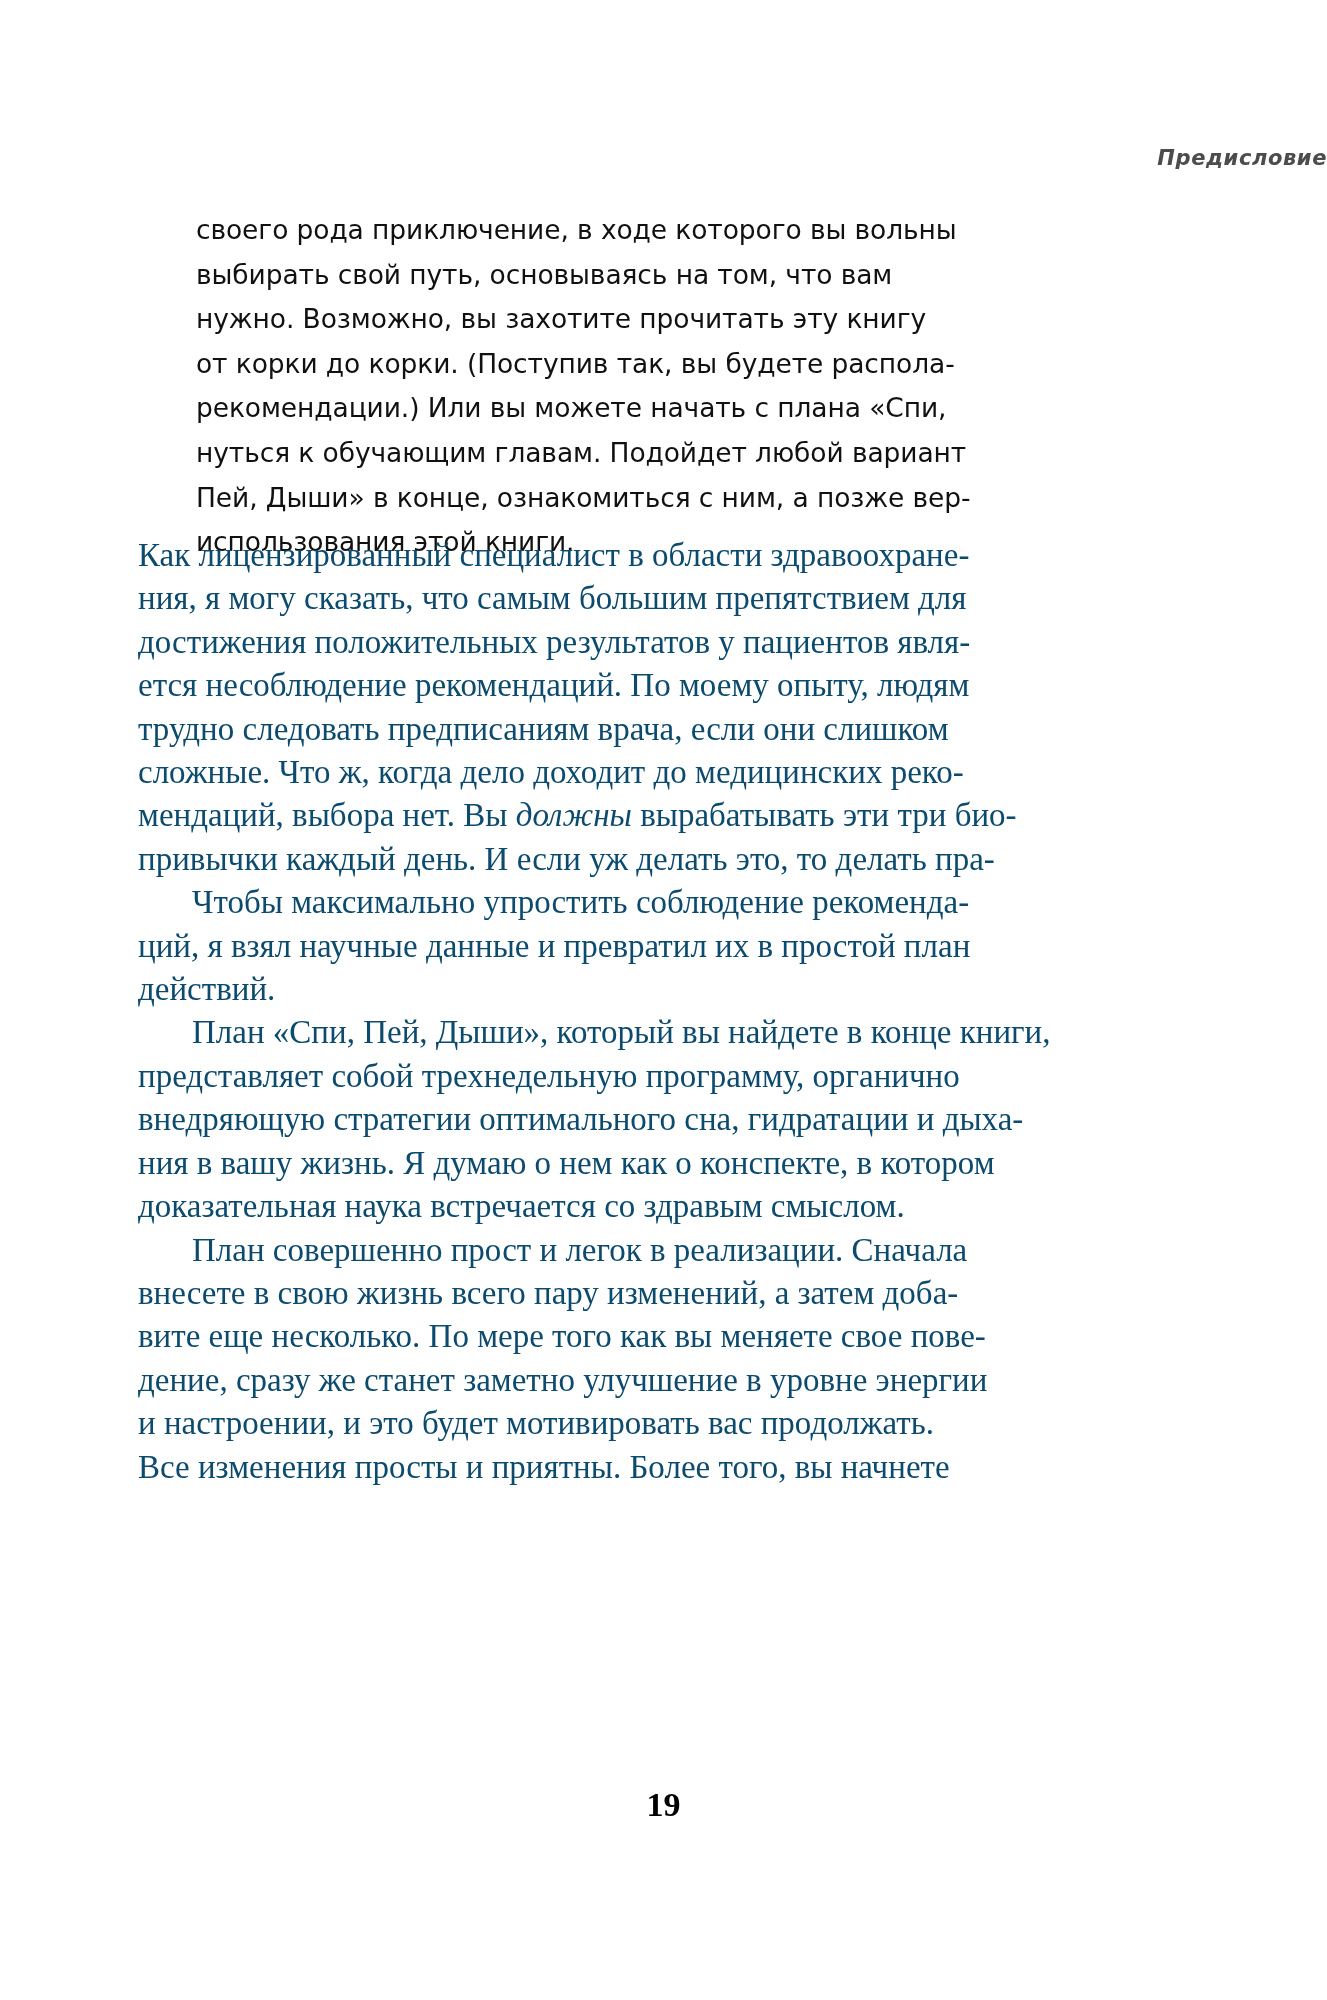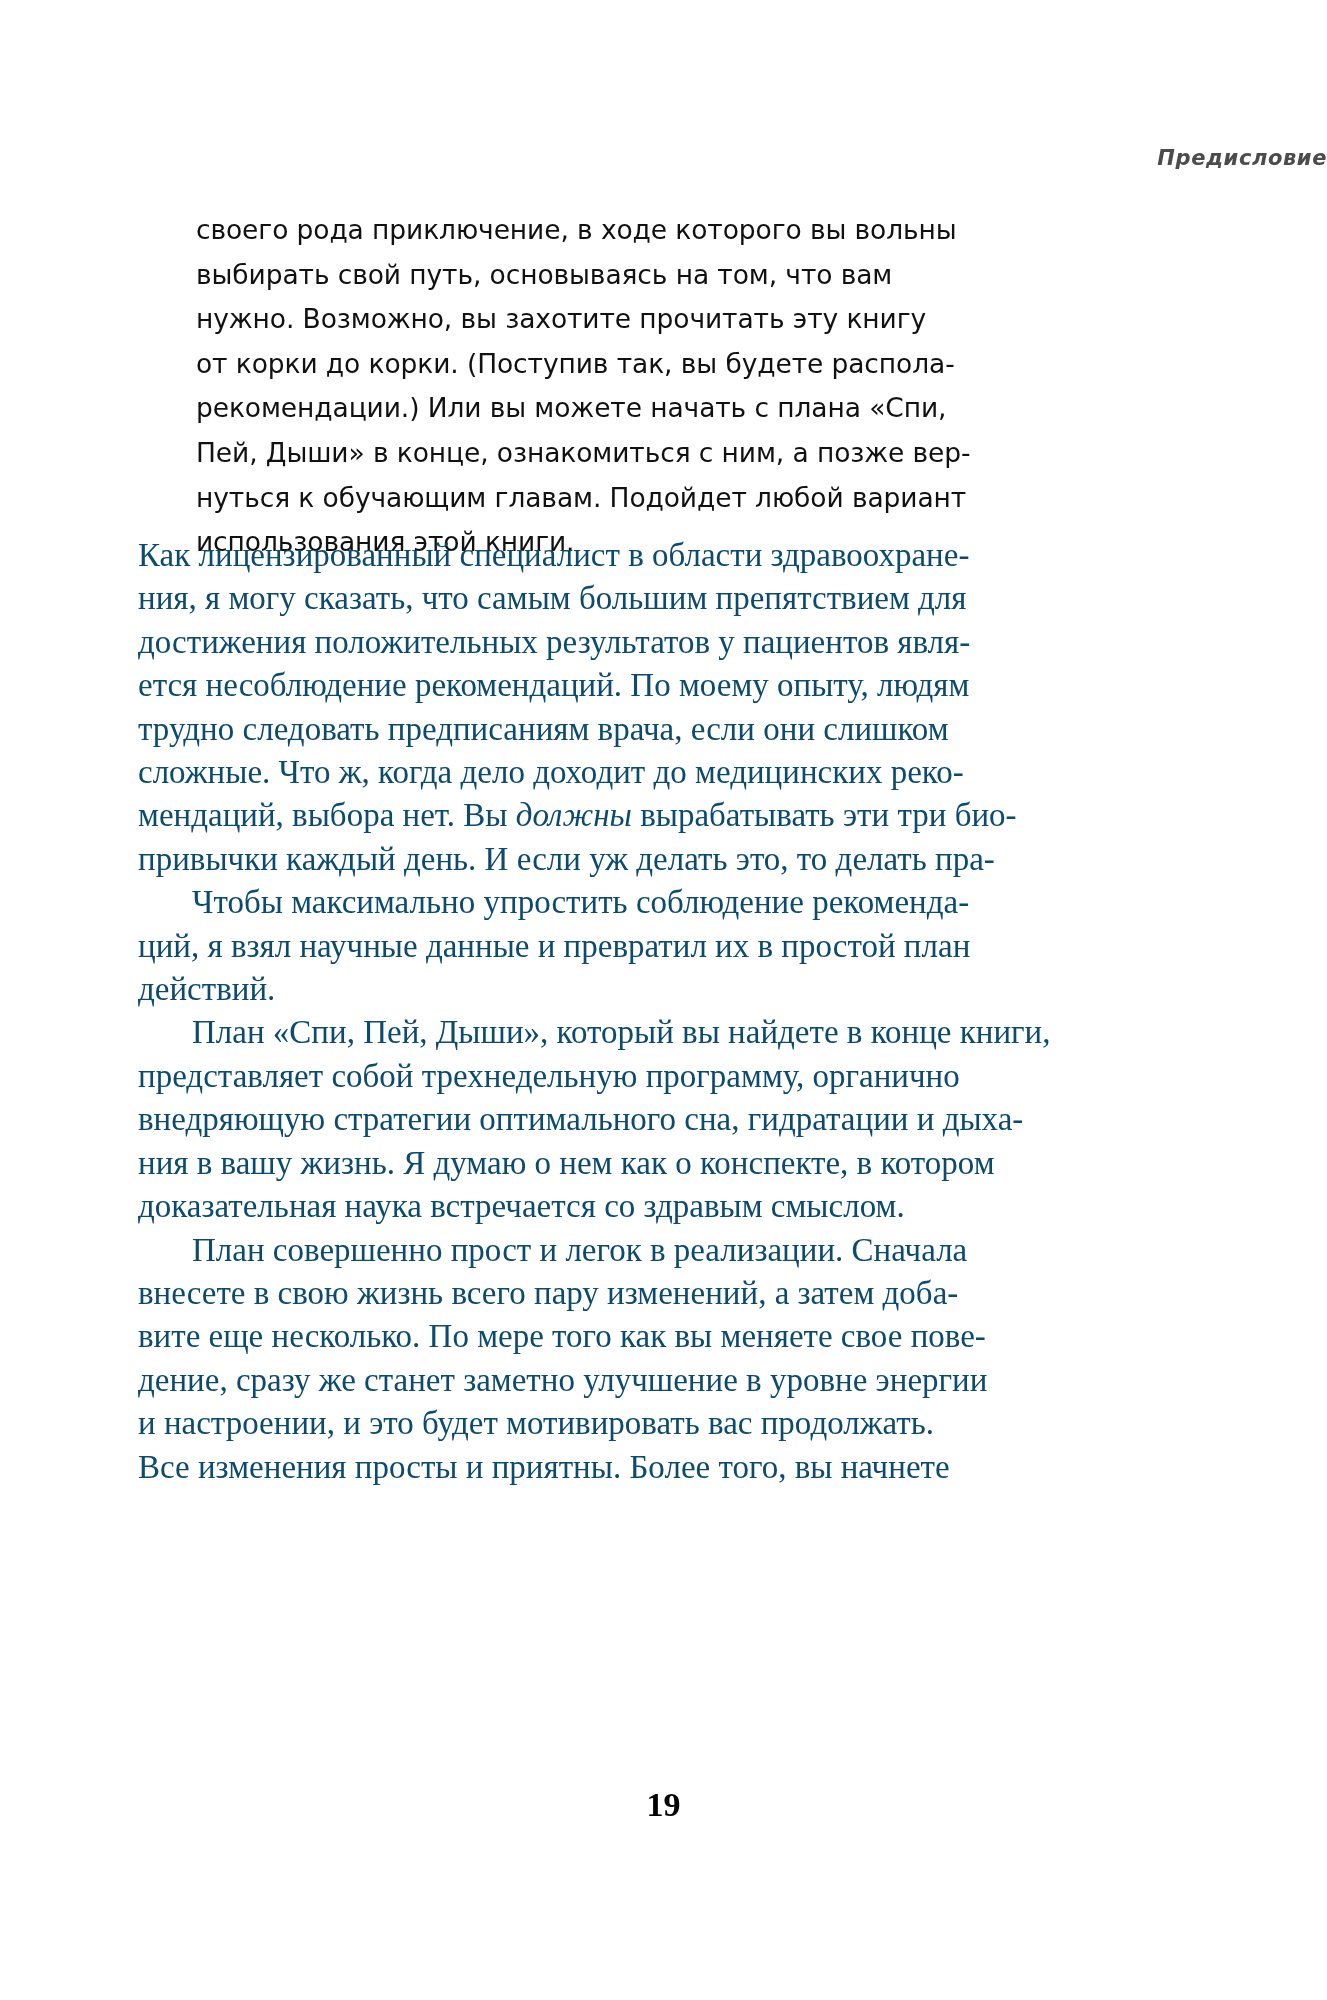--- a/index.html
+++ b/index.html
@@ -92,22 +92,22 @@
 <div class="page">
 
   <div class="running-head">Предисловие</div>
 
   <div class="sans-block">
     <span class="ln">своего рода приключение, в ходе которого вы вольны</span>
     <span class="ln">выбирать свой путь, основываясь на том, что вам</span>
     <span class="ln">нужно. Возможно, вы захотите прочитать эту книгу</span>
     <span class="ln">от корки до корки. (Поступив так, вы будете распола-</span>
     <span class="ln">рекомендации.) Или вы можете начать с плана «Спи,</span>
+    <span class="ln">нуться к обучающим главам. Подойдет любой вариант</span>
     <span class="ln">Пей, Дыши» в конце, ознакомиться с ним, а позже вер-</span>
-    <span class="ln">нуться к обучающим главам. Подойдет любой вариант</span>
     <span class="ln">использования этой книги.</span>
   </div>
 
   <div class="serif-block">
 
     <span class="ln">Как лицензированный специалист в области здравоохране-</span>
     <span class="ln">ния, я могу сказать, что самым большим препятствием для</span>
     <span class="ln">достижения положительных результатов у пациентов явля-</span>
     <span class="ln">ется несоблюдение рекомендаций. По моему опыту, людям</span>
     <span class="ln">трудно следовать предписаниям врача, если они слишком</span>

